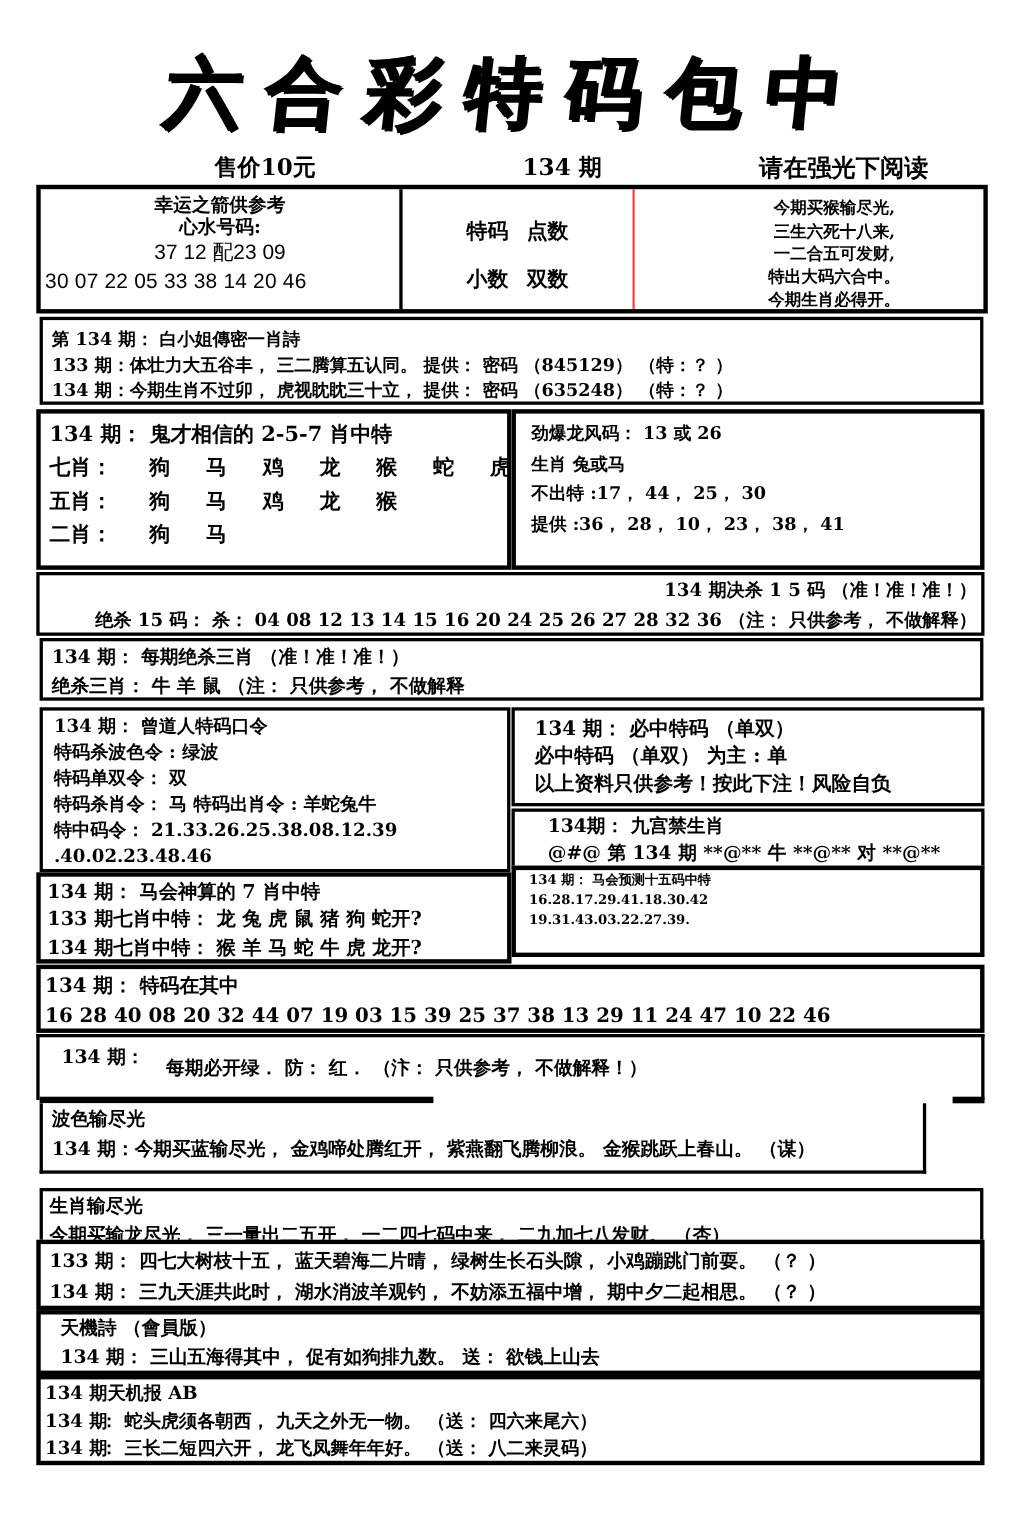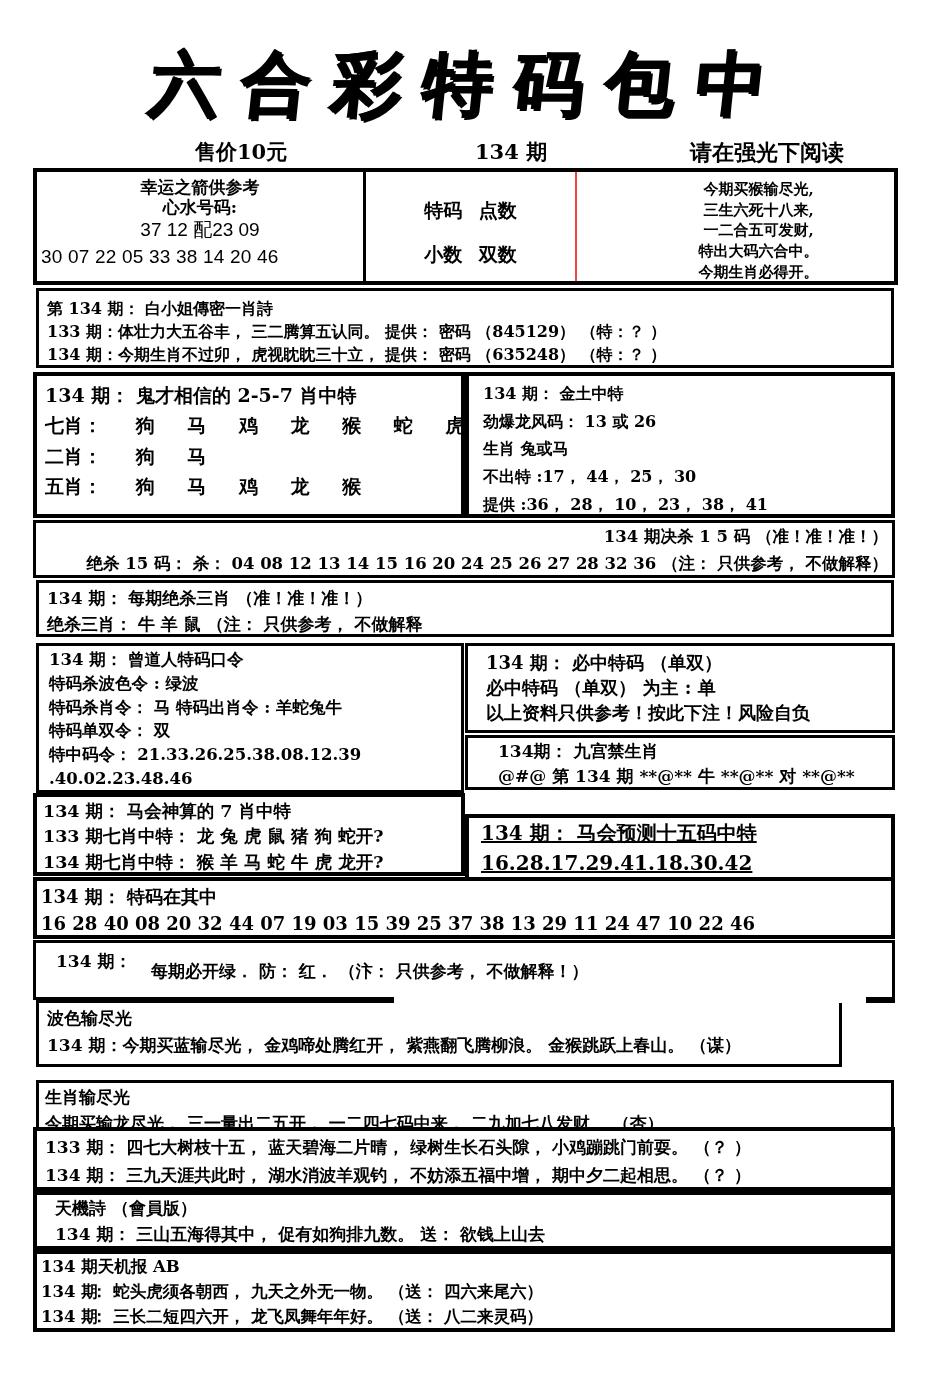--- a/index.html
+++ b/index.html
@@ -46,21 +46,21 @@
     #jintu { left: 465px; top: 372px; width: 430px; height: 146px; padding: 4px 14px; font-size: 16px; line-height: 1.73; }
 
     #kill15 { left: 33px; top: 520px; width: 862px; height: 58px; padding: 1px 4px; font-size: 16.5px; line-height: 1.62; border-width: 3px; text-align: right; }
     #kill3 { left: 36px; top: 580px; width: 858px; height: 57px; padding: 2px 8px; font-size: 17px; line-height: 1.55; }
 
     #zeng { left: 36px; top: 643px; width: 428px; height: 150px; padding: 2px 10px; font-size: 16.5px; line-height: 1.44; }
     #bizhong { left: 465px; top: 643px; width: 430px; height: 90px; padding: 4px 18px; font-size: 18px; line-height: 1.4; }
     #jiugong { left: 465px; top: 735px; width: 430px; height: 55px; padding: 1px 30px; font-size: 17px; line-height: 1.45; }
 
     #mahui7 { left: 33px; top: 793px; width: 432px; height: 83px; padding: 2px 6px; font-size: 17.5px; line-height: 1.45; }
-    #mahui15 { left: 465px; top: 814px; width: 430px; height: 83px; padding: 0px 12px; font-size: 20px; line-height: 1.5; text-decoration: underline; }
+    #mahui15 { left: 465px; top: 787px; width: 430px; height: 83px; padding: 0px 12px; font-size: 12px; line-height: 1.5; }
 
     #zaiqi { left: 33px; top: 877px; width: 862px; height: 62px; padding: 2px 4px; font-size: 18px; line-height: 1.5; border-width: 4px; }
     #lv { left: 33px; top: 940px; width: 862px; height: 60px; border-bottom: none; padding: 4px 10px; font-size: 17px; }
     #lv .k { position: absolute; left: 20px; top: 6px; }
     #lv .v { position: absolute; left: 115px; top: 16px; }
     .barL { position: absolute; left: 36px; top: 997px; width: 358px; height: 6px; background: #000; }
     .barR { position: absolute; left: 866px; top: 997px; width: 29px; height: 6px; background: #000; }
 
     #bose { left: 36px; top: 1003px; width: 806px; height: 64px; border-top: none; padding: 2px 8px; font-size: 17px; line-height: 1.6; }
     #shengxiao { left: 36px; top: 1068px; width: 858px; height: 58px; padding: 1px 6px; font-size: 17px; line-height: 1.55; margin-top: 12px; }
@@ -118,57 +118,56 @@
     <span class="lbl">七肖：</span>
     <span>狗</span>
     <span>马</span>
     <span>鸡</span>
     <span>龙</span>
     <span>猴</span>
     <span>蛇</span>
     <span>虎</span>
   </div>
   <div class="line zx">
-    <span class="lbl">二肖：</span>
-    <span>狗</span>
-    <span>马</span>
-  </div>
-  <div class="line zx">
     <span class="lbl">五肖：</span>
     <span>狗</span>
     <span>马</span>
     <span>鸡</span>
     <span>龙</span>
     <span>猴</span>
   </div>
+  <div class="line zx">
+    <span class="lbl">二肖：</span>
+    <span>狗</span>
+    <span>马</span>
+  </div>
 </div>
 
 <div class="box thick" id="jintu">
-  <div class="line">134 期： 金土中特</div>
   <div class="line">劲爆龙风码： 13 或 26</div>
   <div class="line">生肖 兔或马</div>
   <div class="line">不出特 :17， 44， 25， 30</div>
   <div class="line">提供 :36， 28， 10， 23， 38， 41</div>
 </div>
 
 <div class="box" id="kill15">
   <div class="line">134 期决杀 1 5 码 （准！准！准！）</div>
   <div class="line">绝杀 15 码： 杀： 04 08 12 13 14 15 16 20 24 25 26 27 28 32 36 （注： 只供参考， 不做解释）</div>
 </div>
 
 <div class="box" id="kill3">
   <div class="line">134 期： 每期绝杀三肖 （准！准！准！）</div>
   <div class="line">绝杀三肖： 牛 羊 鼠 （注： 只供参考， 不做解释</div>
 </div>
 
 <div class="box" id="zeng">
   <div class="line">134 期： 曾道人特码口令</div>
   <div class="line">特码杀波色令 : 绿波</div>
+  <div class="line">特码单双令： 双</div>
   <div class="line">特码杀肖令： 马 特码出肖令 : 羊蛇兔牛</div>
-  <div class="line">特码单双令： 双</div>
   <div class="line">特中码令： 21.33.26.25.38.08.12.39</div>
   <div class="line">.40.02.23.48.46</div>
 </div>
 
 <div class="box" id="bizhong">
   <div class="line">134 期： 必中特码 （单双）</div>
   <div class="line">必中特码 （单双） 为主 : 单</div>
   <div class="line">以上资料只供参考！按此下注！风险自负</div>
 </div>
 

